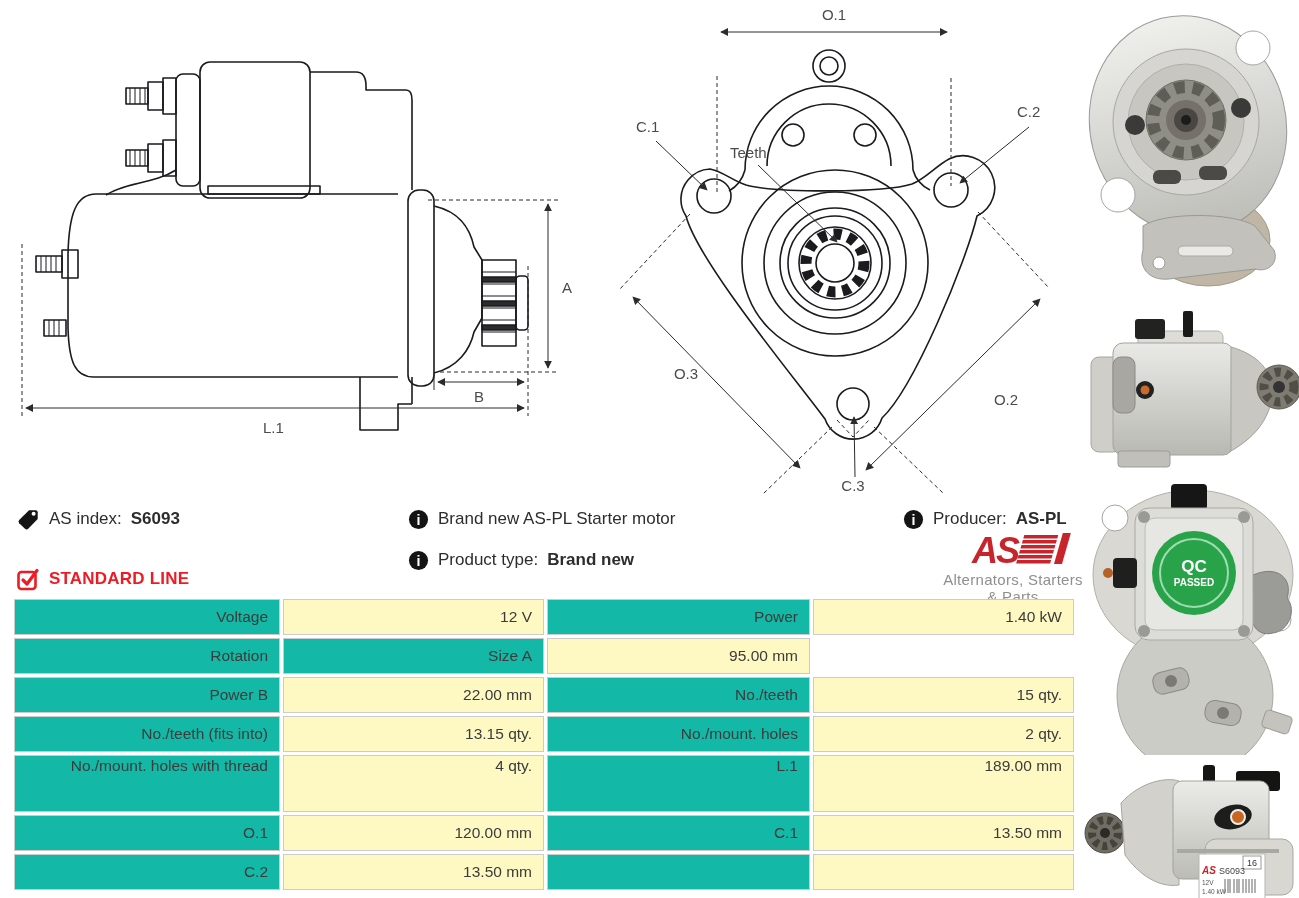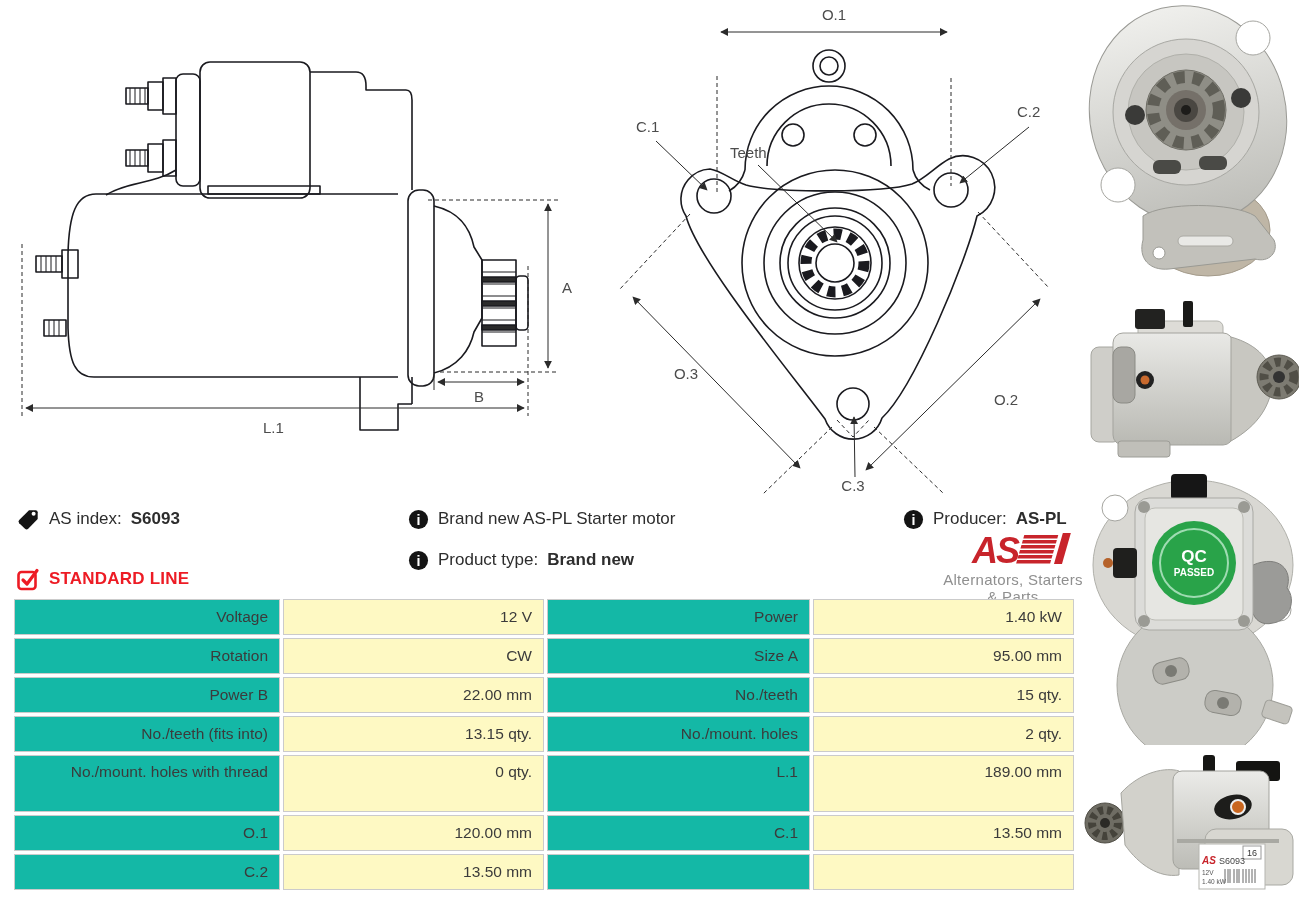--- a/index.html
+++ b/index.html
@@ -6,40 +6,40 @@
   body{font-family:"Liberation Sans", sans-serif;color:#2d2d2d;}
   .stage{position:relative;width:1299px;height:898px;background:#fff;overflow:hidden;}
   svg text{font-family:"Liberation Sans", sans-serif;}
 
   
   .diag{position:absolute;}
   .diag-side{left:8px;top:32px;}
   .diag-front{left:606px;top:0px;}
 
   
-  .photos{position:absolute;left:1083px;top:0;width:216px;height:804px;}
+  .photos{position:absolute;left:1083px;top:10px;width:216px;height:804px;}
   .photo{position:absolute;left:0;width:216px;overflow:hidden;}
 
   
   .info-item{position:absolute;display:flex;align-items:center;gap:9px;font-size:17px;height:26px;}
   .info-item .ic{flex:0 0 auto;display:flex;align-items:center;}
   .b{font-weight:bold;}
   .red{color:#ed1b24;font-weight:bold;letter-spacing:.2px;}
   .logo-wrap{position:absolute;left:958px;top:529px;width:120px;height:42px;}
   .tagline{position:absolute;left:938px;top:571px;width:150px;text-align:center;font-size:15px;color:#8f8f8f;letter-spacing:.3px;}
 
   
   .spec-table{position:absolute;left:14px;top:599px;width:1062px;}
   .trow{display:grid;grid-template-columns:266px 261px 263px 261px;gap:3px;margin-bottom:3px;height:36px;}
   .trow.tall{height:57px;}
   .cell{box-sizing:border-box;border:1px solid #cbcbcb;display:flex;align-items:center;justify-content:flex-end;
         padding:0 11px;font-size:15.5px;color:#3b3b3b;text-align:right;line-height:20px;}
   .cell.lbl{background:#14b8a6;}
   .cell.val{background:#fef9c3;}
-  .trow.tall .cell{align-items:flex-start;padding-top:6px;}
+  .trow.tall .cell{align-items:flex-start;padding-top:0;}
 </style>
 </head>
 <body>
 
 <div class="stage">
 
   <svg class="diag diag-side" width="575" height="445" viewBox="0 0 575 445">
     <defs>
       <marker id="arr1" viewBox="0 0 10 10" refX="9" refY="5" markerWidth="8" markerHeight="8" orient="auto-start-reverse">
         <path d="M0,0 L10,5 L0,10 Z" fill="#2b2b2b"></path>
@@ -342,39 +342,38 @@
 
   <div class="spec-table">
     <div class="trow">
       <div class="cell lbl">Voltage</div>
       <div class="cell val">12 V</div>
       <div class="cell lbl">Power</div>
       <div class="cell val">1.40 kW</div>
     </div>
     <div class="trow">
       <div class="cell lbl">Rotation</div>
-      <div class="cell val">CW</div>
       <div class="cell lbl">Size A</div>
       <div class="cell val">95.00 mm</div>
     </div>
     <div class="trow">
       <div class="cell lbl">Power B</div>
       <div class="cell val">22.00 mm</div>
       <div class="cell lbl">No./teeth</div>
       <div class="cell val">15 qty.</div>
     </div>
     <div class="trow">
       <div class="cell lbl">No./teeth (fits into)</div>
       <div class="cell val">13.15 qty.</div>
       <div class="cell lbl">No./mount. holes</div>
       <div class="cell val">2 qty.</div>
     </div>
     <div class="trow tall">
       <div class="cell lbl">No./mount. holes with thread</div>
-      <div class="cell val">0 qty.</div>
+      <div class="cell val">4 qty.</div>
       <div class="cell lbl">L.1</div>
       <div class="cell val">189.00 mm</div>
     </div>
     <div class="trow">
       <div class="cell lbl">O.1</div>
       <div class="cell val">120.00 mm</div>
       <div class="cell lbl">C.1</div>
       <div class="cell val">13.50 mm</div>
     </div>
     <div class="trow">

